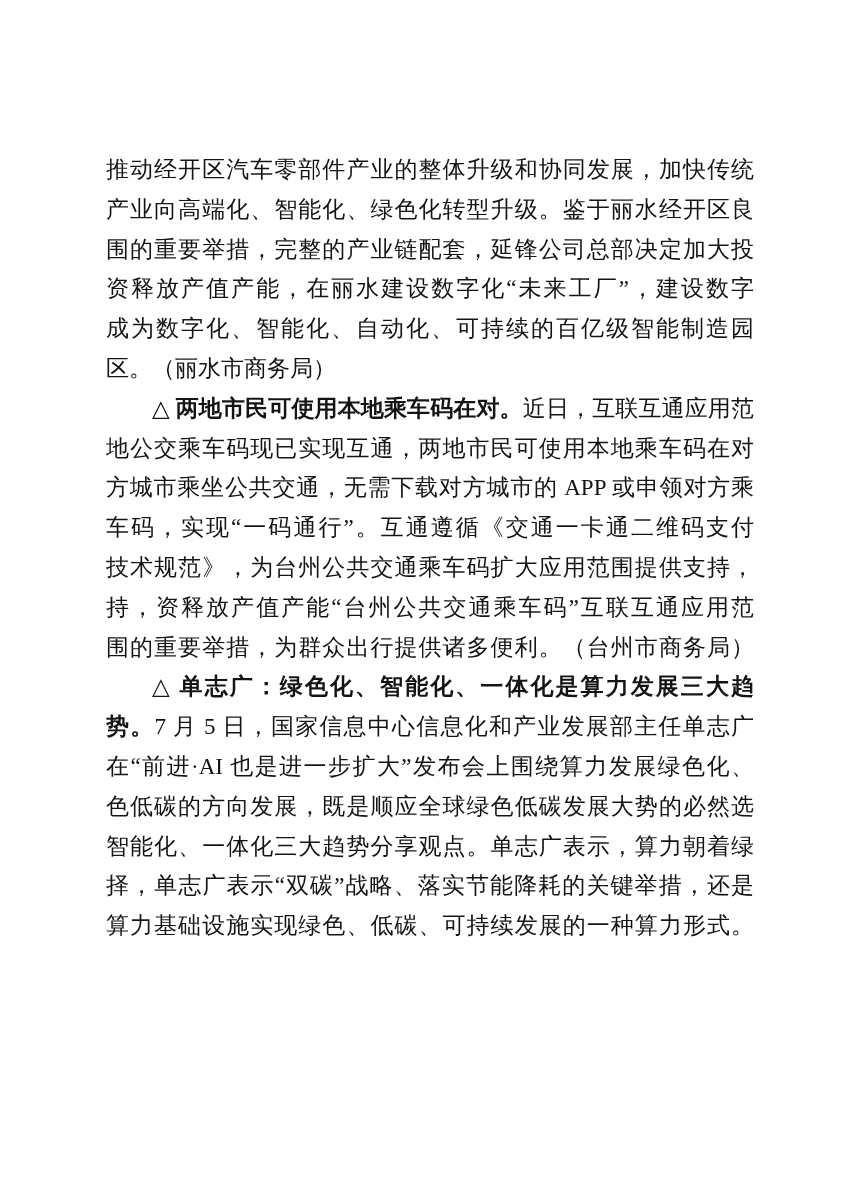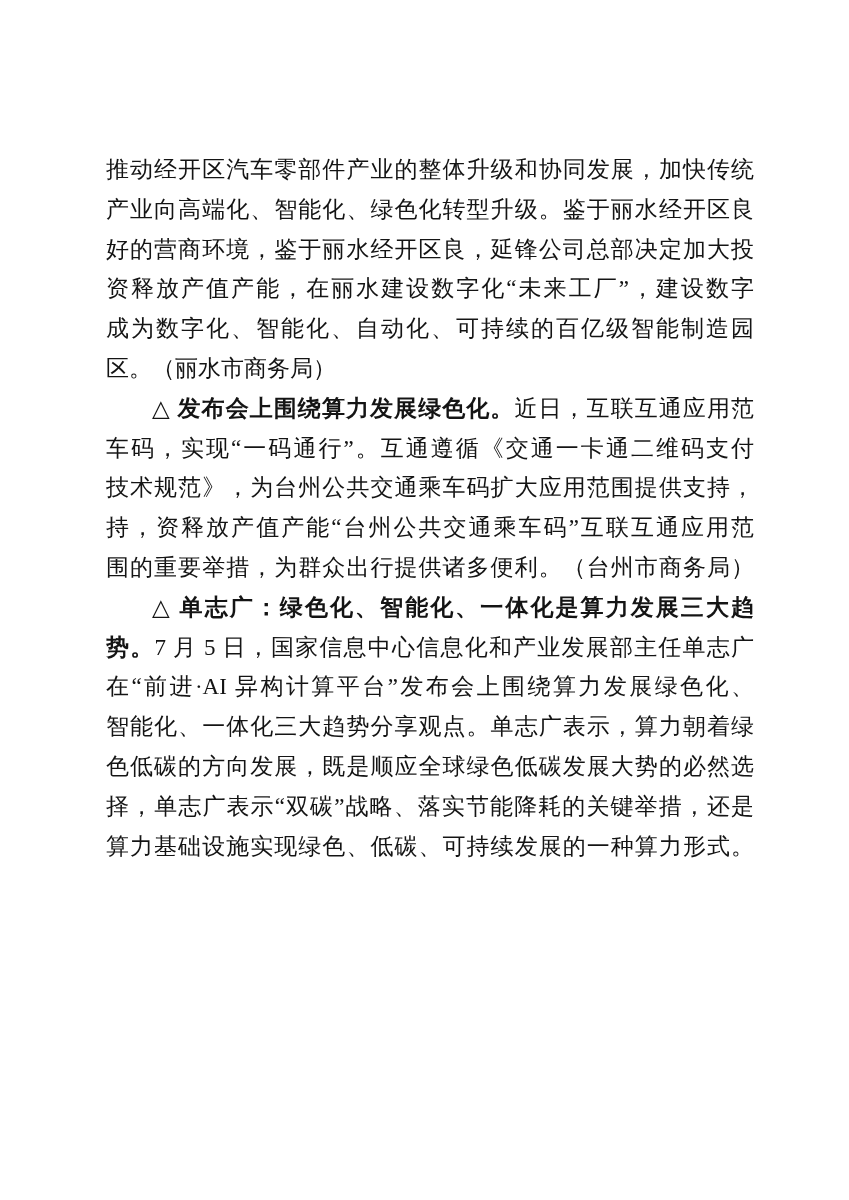--- a/index.html
+++ b/index.html
@@ -54,40 +54,42 @@
 </style>
 </head>
 <body>
 
 <div class="page">
   <main class="content">
 
     <div class="para">
       <div class="line">推动经开区汽车零部件产业的整体升级和协同发展，加快传统</div>
       <div class="line">产业向高端化、智能化、绿色化转型升级。鉴于丽水经开区良</div>
-      <div class="line">好的营商环境，鉴于丽水经开区良，延锋公司总部决定加大投</div>
+      <div class="line">围的重要举措，完整的产业链配套，延锋公司总部决定加大投</div>
       <div class="line">资释放产值产能，在丽水建设数字化“未来工厂”，建设数字</div>
       <div class="line">成为数字化、智能化、自动化、可持续的百亿级智能制造园</div>
       <div class="line short">区。（丽水市商务局）</div>
     </div>
 
     <div class="para">
-      <div class="line indent"><span class="b">△ 发布会上围绕算力发展绿色化。</span><span>近日，互联互通应用范</span></div>
+      <div class="line indent"><span class="b">△ 两地市民可使用本地乘车码在对。</span><span>近日，互联互通应用范</span></div>
+      <div class="line">地公交乘车码现已实现互通，两地市民可使用本地乘车码在对</div>
+      <div class="line">方城市乘坐公共交通，无需下载对方城市的 APP 或申领对方乘</div>
       <div class="line">车码，实现“一码通行”。互通遵循《交通一卡通二维码支付</div>
       <div class="line">技术规范》，为台州公共交通乘车码扩大应用范围提供支持，</div>
       <div class="line">持，资释放产值产能“台州公共交通乘车码”互联互通应用范</div>
       <div class="line">围的重要举措，为群众出行提供诸多便利。（台州市商务局）</div>
     </div>
 
     <div class="para">
       <div class="line indent b">△ 单志广：绿色化、智能化、一体化是算力发展三大趋</div>
       <div class="line"><span class="b">势。</span><span>7 月 5 日，国家信息中心信息化和产业发展部主任单志广</span></div>
-      <div class="line">在“前进·AI 异构计算平台”发布会上围绕算力发展绿色化、</div>
+      <div class="line">在“前进·AI 也是进一步扩大”发布会上围绕算力发展绿色化、</div>
+      <div class="line">色低碳的方向发展，既是顺应全球绿色低碳发展大势的必然选</div>
       <div class="line">智能化、一体化三大趋势分享观点。单志广表示，算力朝着绿</div>
-      <div class="line">色低碳的方向发展，既是顺应全球绿色低碳发展大势的必然选</div>
       <div class="line">择，单志广表示“双碳”战略、落实节能降耗的关键举措，还是</div>
       <div class="line">算力基础设施实现绿色、低碳、可持续发展的一种算力形式。</div>
     </div>
 
   </main>
 
   <footer class="footer">
     <span>- 5 -</span>
   </footer>
 </div>

